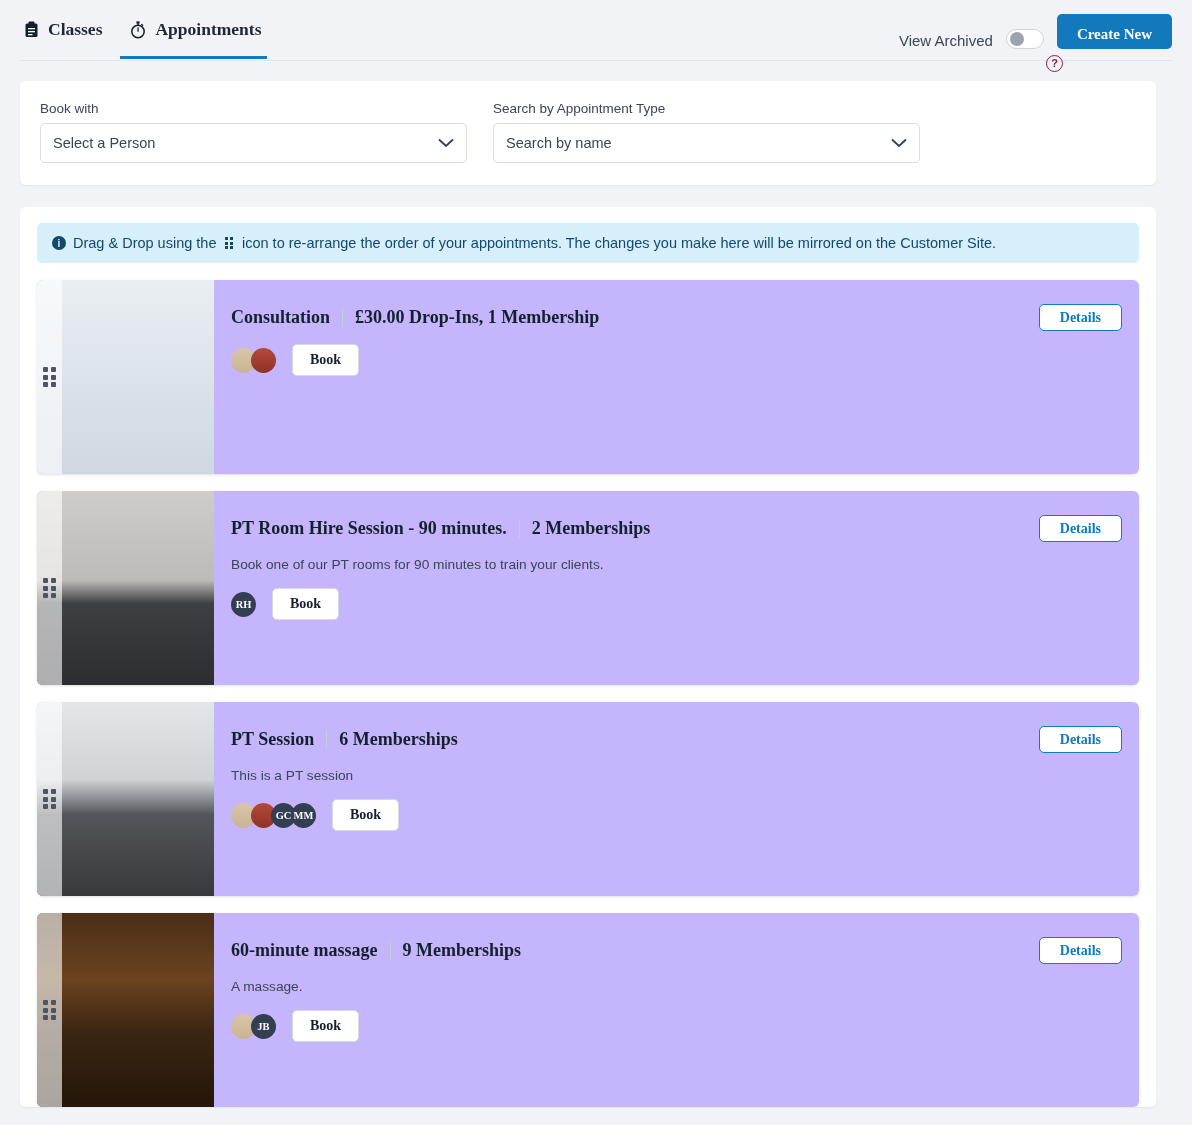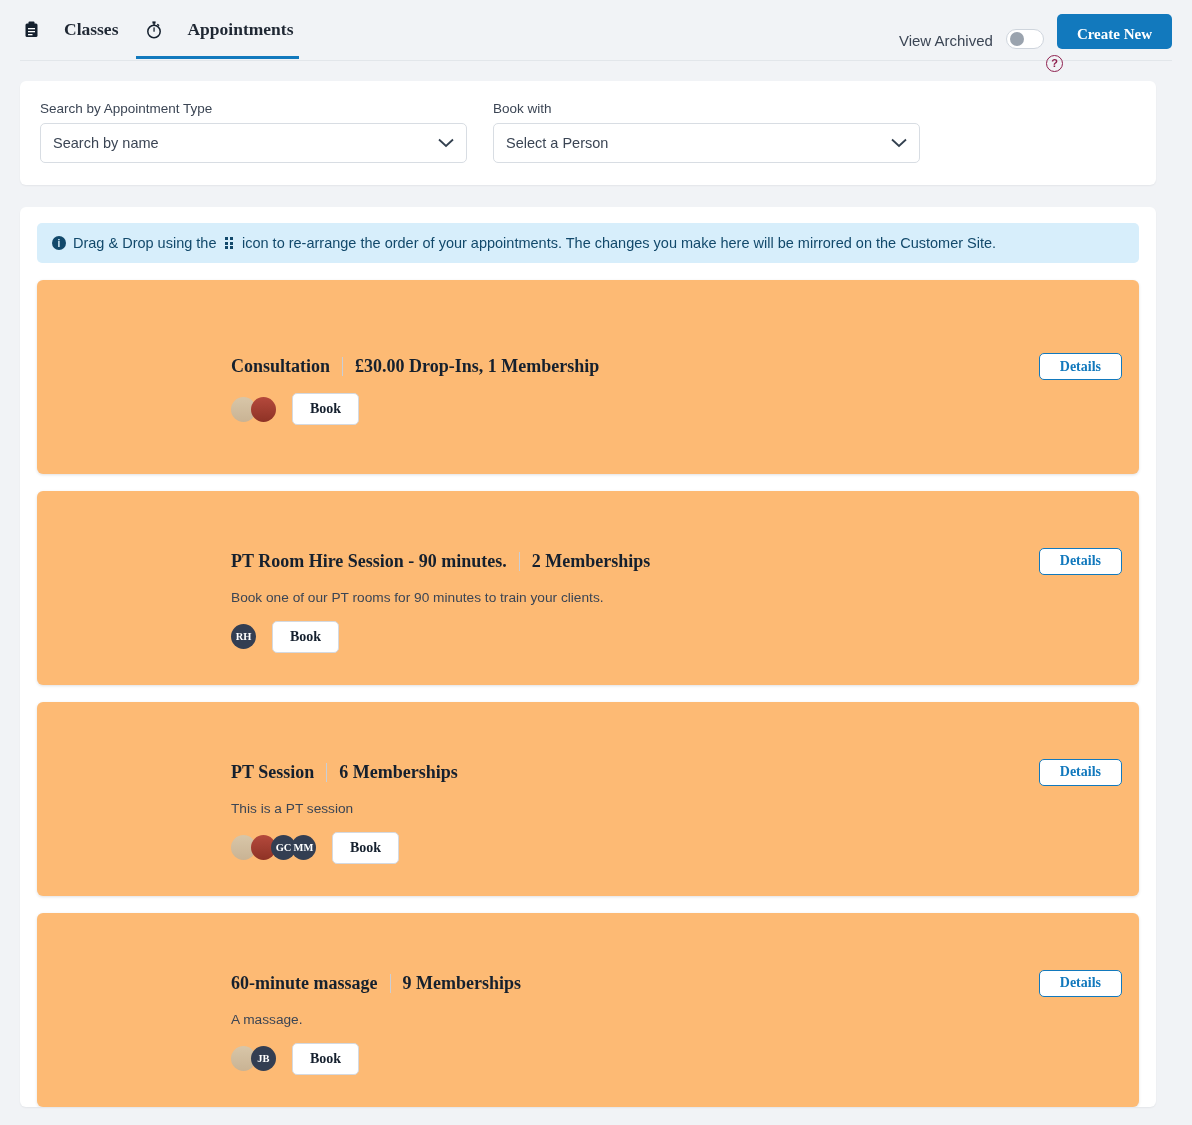--- a/index.html
+++ b/index.html
@@ -16,21 +16,21 @@
   .topbar {
     position: relative;
     height: 61px;
     background: #f1f3f6;
     display: flex;
     align-items: flex-start;
     padding: 0 20px 0 14px;
   }
   .tabs { display: flex; align-items: center; height: 59px; }
   .tab {
-    display: flex; align-items: center; gap: 25px;
+    display: flex; align-items: center; gap: 9px;
     height: 59px;
     padding: 0 18px 0 10px;
     font-size: 17.5px;
     font-weight: bold;
     color: #1f2733;
     cursor: pointer;
     position: relative;
     font-family: "Liberation Serif", serif;
   }
   .tab.active::after {
@@ -136,27 +136,26 @@
     font-size: 10px; font-weight: bold;
     display: flex; align-items: center; justify-content: center;
     font-style: normal;
     flex: none;
   }
 
   
   .card {
     position: relative;
     margin-top: 17px;
-    background: #fdba74;
+    background: #c4b5fd;
     border-radius: 6px;
     box-shadow: 0 1px 3px rgba(16,24,40,.13);
     display: flex;
     height: 194px;
     overflow: hidden;
-    align-items: center;
   }
   .card-img {
     width: 177px; flex: none;
     position: relative;
     overflow: hidden;
   }
   .card-img .photo {
     position: absolute; inset: 0;
   }
   .drag-strip {
@@ -268,35 +267,35 @@
     </div>
     <button class="btn-create">Create New</button>
   </div>
 
   <div class="tabs-underline"></div>
   <div class="help-icon">?</div>
 </div>
 
 <div class="panel filters">
   <div class="field">
-    <label class="field-label">Search by Appointment Type</label>
+    <label class="field-label">Book with</label>
     <div class="select">
-      <span>Search by name</span>
+      <span>Select a Person</span>
       <span class="chev">
         <svg width="16" height="10" viewBox="0 0 16 10">
             <path d="M1 1.5 L8 8 L15 1.5" fill="none" stroke="#33404f" stroke-width="1.8"></path>
           </svg>
       </span>
     </div>
   </div>
 
   <div class="field">
-    <label class="field-label">Book with</label>
+    <label class="field-label">Search by Appointment Type</label>
     <div class="select">
-      <span>Select a Person</span>
+      <span>Search by name</span>
       <span class="chev">
         <svg width="16" height="10" viewBox="0 0 16 10">
             <path d="M1 1.5 L8 8 L15 1.5" fill="none" stroke="#33404f" stroke-width="1.8"></path>
           </svg>
       </span>
     </div>
   </div>
 </div>
 
 <div class="panel listpanel">

